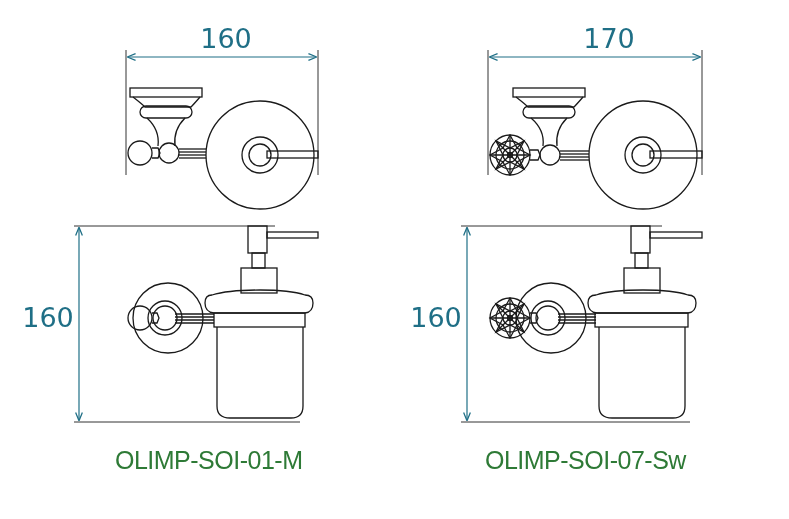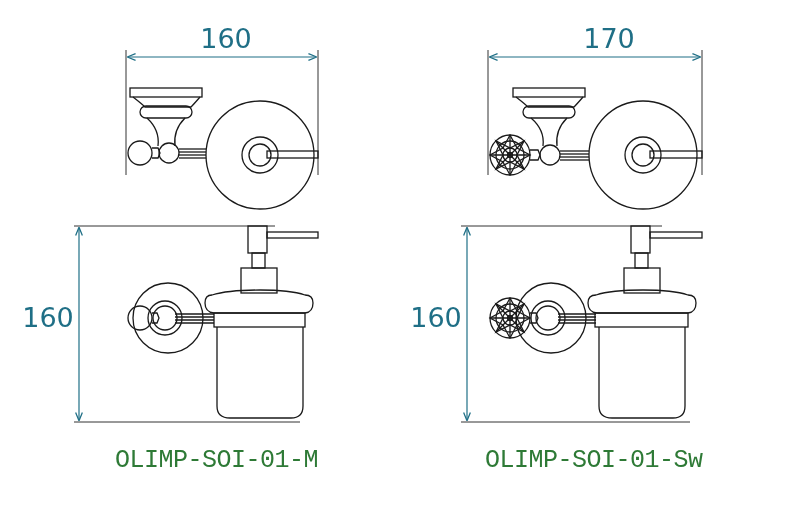--- a/index.html
+++ b/index.html
@@ -1,19 +1,19 @@
 <!DOCTYPE html>
 <html><head>
 <meta charset="utf-8">
 <style>
   html, body { margin: 0; padding: 0; background: #ffffff; }
   body { width: 789px; height: 519px; position: relative; overflow: hidden; font-family: "Liberation Sans", sans-serif; }
   svg.drawing { position: absolute; left: 0; top: 0; }
   .dimtext { font-family: "DejaVu Sans", sans-serif; font-size: 27px; fill: #1f6f86; }
-  .label { position: absolute; font-family: Liberation Mono, monospace; font-size: 25px; color: #2e7a36; white-space: nowrap; letter-spacing: -0.5px; }
+  .label { position: absolute; font-family: Liberation Sans, sans-serif; font-size: 25px; color: #2e7a36; white-space: nowrap; letter-spacing: -0.5px; }
   .ln { stroke: #1a1a1a; stroke-width: 1.3; fill: none; }
   .dim { stroke: #1f6f86; stroke-width: 1.2; fill: none; }
   .ext { stroke: #333; stroke-width: 1; fill: none; }
 </style>
 </head>
 <body>
 
 <svg class="drawing" width="789" height="519" viewBox="0 0 789 519">
   <defs>
     <marker id="arr" viewBox="0 0 10 10" refX="9" refY="5" markerWidth="7" markerHeight="7" orient="auto-start-reverse">
@@ -128,13 +128,13 @@
       </g>
     <path d="M530,313 L536,313 L538,318 L536,323 L530,323" class="ln"></path>
     <line x1="558" y1="314" x2="596" y2="314" class="ln"></line>
     <line x1="558" y1="317" x2="596" y2="317" class="ln" stroke-width="0.7"></line>
     <line x1="558" y1="320" x2="596" y2="320" class="ln" stroke-width="0.7"></line>
     <line x1="558" y1="323" x2="596" y2="323" class="ln"></line>
   </g>
 </svg>
 
 <div class="label" style="left:115px; top:446px;">OLIMP-SOI-01-M</div>
-<div class="label" style="left:485px; top:446px;">OLIMP-SOI-01-Sw</div>
+<div class="label" style="left:485px; top:446px;">OLIMP-SOI-07-Sw</div>
 
 </body></html>

